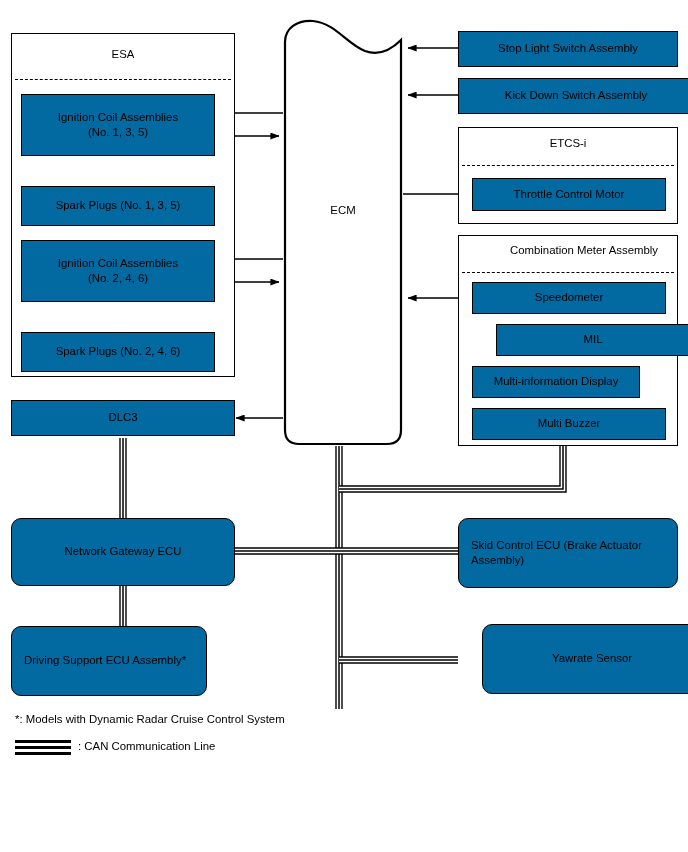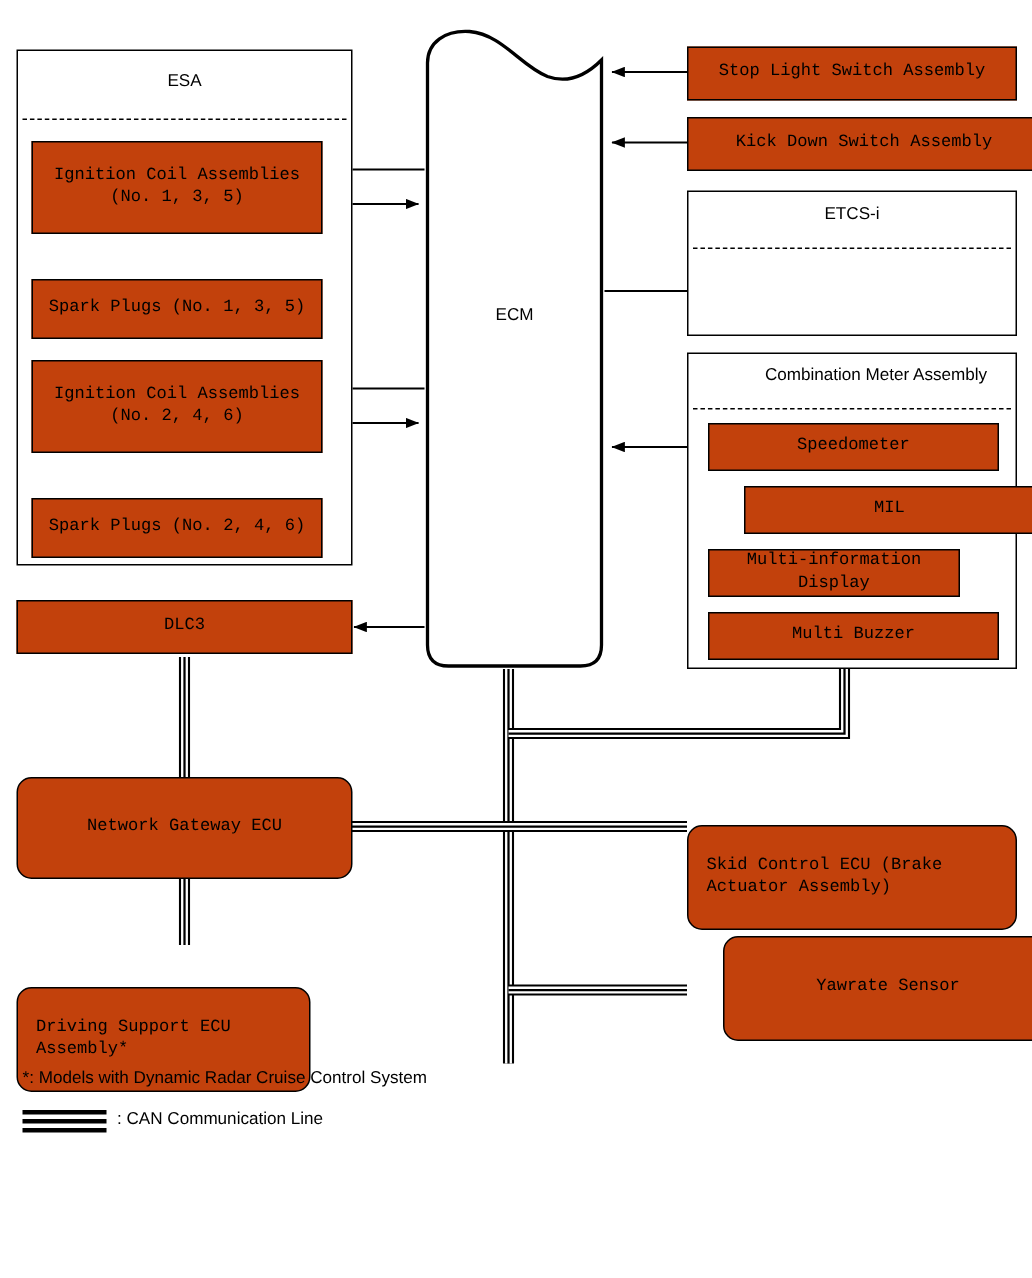--- a/index.html
+++ b/index.html
@@ -22,36 +22,34 @@
     position: absolute;
     left: 0;
     top: 0;
     width: 688px;
     height: 852px;
   }
   .node {
     position: absolute;
     box-sizing: border-box;
     border: 1.4px solid #000000;
-    background: #c2410c;
+    background: #0369a1;
     display: flex;
     align-items: center;
     justify-content: center;
     text-align: center;
     font-size: 11.4px;
     line-height: 1.34;
     padding: 2px 6px;
     z-index: 3;
-    font-family: Liberation Mono, monospace;
   }
   .node.left-align {
     justify-content: flex-start;
     text-align: left;
     padding-left: 12px;
-    margin-top: 32px;
   }
   .group-box {
     position: absolute;
     box-sizing: border-box;
     border: 1.4px solid #000000;
     background: #ffffff;
     z-index: 1;
   }
   .group-title {
     position: absolute;
@@ -195,20 +193,21 @@
 
   <div class="node rounded" style="left:11px; top:518px; width:224px; height:68px;">Network Gateway ECU</div>
   <div class="node rounded left-align" style="left:11px; top:626px; width:196px; height:70px;">Driving Support ECU Assembly*</div>
 
   <div class="node" style="left:458px; top:31px; width:220px; height:36px;">Stop Light Switch Assembly</div>
   <div class="node" style="left:458px; top:78px; width:236px; height:36px;">Kick Down Switch Assembly</div>
 
   <div class="group-box" style="left:458px; top:127px; width:220px; height:97px;"></div>
   <div class="group-title" style="left:458px; top:137px; width:220px;">ETCS-i</div>
   <div class="dash-sep" style="left:462px; top:165px; width:212px;"></div>
+  <div class="node" style="left:472px; top:178px; width:194px; height:33px;">Throttle Control Motor</div>
 
   <div class="group-box" style="left:458px; top:235px; width:220px; height:211px;"></div>
   <div class="group-title" style="left:458px; top:244px; width:252px;">Combination Meter Assembly</div>
   <div class="dash-sep" style="left:462px; top:272px; width:212px;"></div>
 
   <div class="node" style="left:472px; top:282px; width:194px; height:32px;">Speedometer</div>
   <div class="node" style="left:472px; top:324px; width:194px; height:32px;margin-left:24px;">MIL</div>
   <div class="node" style="left:472px; top:366px; width:168px; height:32px;">Multi-information Display</div>
   <div class="node" style="left:472px; top:408px; width:194px; height:32px;">Multi Buzzer</div>
 

